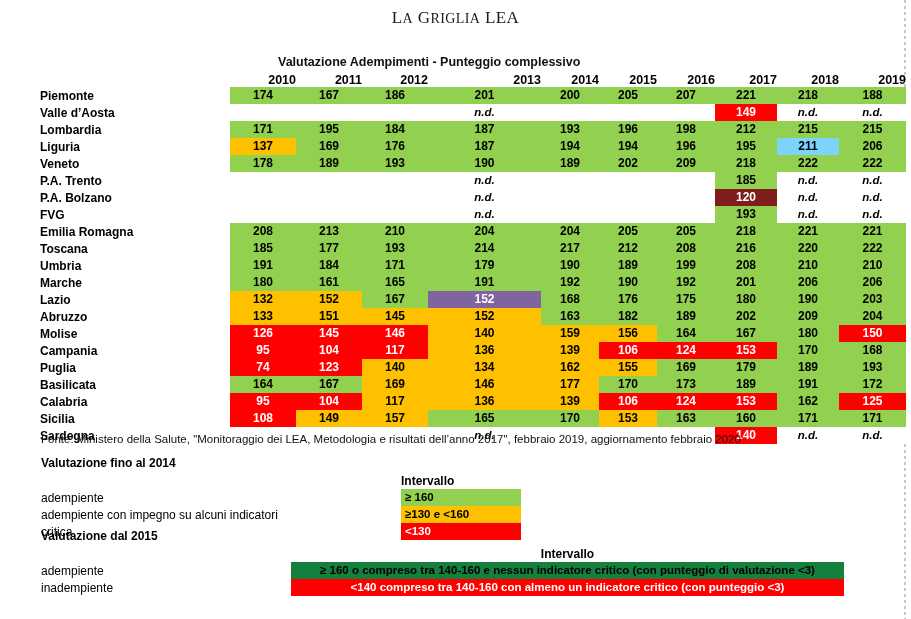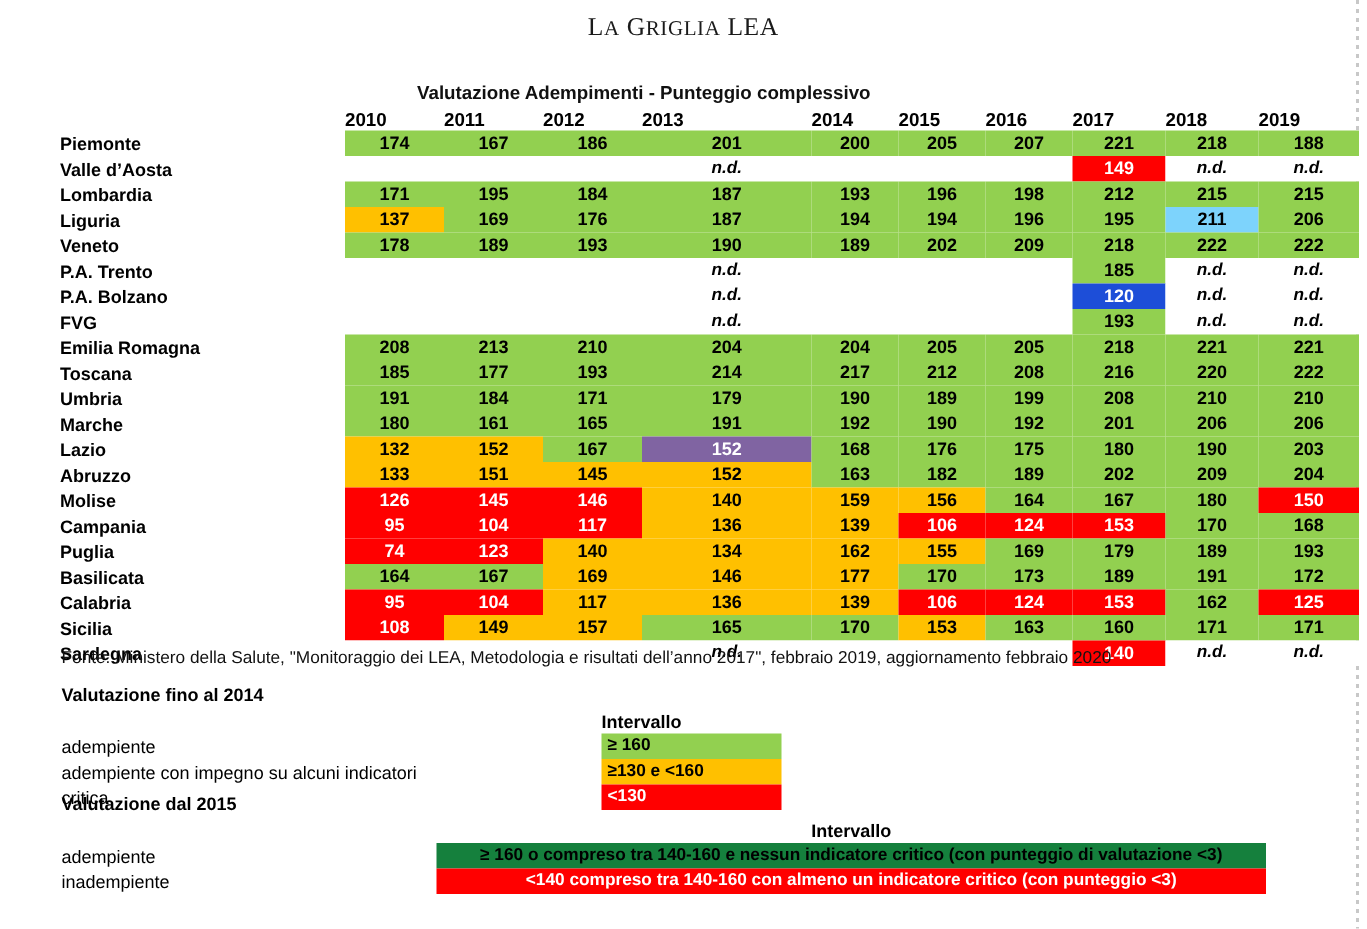--- a/index.html
+++ b/index.html
@@ -20,21 +20,21 @@
   .subtitle{
     position:absolute;left:278px;top:55px;font-size:12.5px;font-weight:bold;color:#111;
     white-space:nowrap;
   }
   table.grid{
     position:absolute;left:40px;top:70px;border-collapse:collapse;
     table-layout:fixed;width:866px;
   }
   table.grid td,table.grid th{padding:0;margin:0;}
   .hdr td{
-    height:17px;font-size:12.5px;font-weight:bold;text-align:left;
+    height:17px;font-size:12.5px;font-weight:bold;text-align:right;
     vertical-align:bottom;color:#000;padding-bottom:1px;
   }
   .hdr td.regname{text-align:left;}
   tbody tr{height:17px;}
   td.regname{
     font-size:12px;font-weight:bold;text-align:left;white-space:nowrap;
     padding-left:2px;color:#000;
   }
   td.val{
     font-size:12px;font-weight:bold;text-align:center;color:#000;
@@ -187,21 +187,21 @@
         </tr>
         <tr>
           <td class="regname">P.A. Bolzano</td>
           <td class="val" style="background: rgb(255, 255, 255);"></td>
           <td class="val" style="background: rgb(255, 255, 255);"></td>
           <td class="val" style="background: rgb(255, 255, 255);"></td>
           <td class="val nd" style="background: rgb(255, 255, 255);">n.d.</td>
           <td class="val" style="background: rgb(255, 255, 255);"></td>
           <td class="val" style="background: rgb(255, 255, 255);"></td>
           <td class="val" style="background: rgb(255, 255, 255);"></td>
-          <td class="val w" style="background: #1d4ed8; margin-left: 12px;">120</td>
+          <td class="val w" style="background: #7f1d1d; margin-left: 12px;">120</td>
           <td class="val nd" style="background: rgb(255, 255, 255);">n.d.</td>
           <td class="val nd" style="background: rgb(255, 255, 255);">n.d.</td>
         </tr>
         <tr>
           <td class="regname">FVG</td>
           <td class="val" style="background: rgb(255, 255, 255);"></td>
           <td class="val" style="background: rgb(255, 255, 255);"></td>
           <td class="val" style="background: rgb(255, 255, 255);"></td>
           <td class="val nd" style="background: rgb(255, 255, 255);">n.d.</td>
           <td class="val" style="background: rgb(255, 255, 255);"></td>

